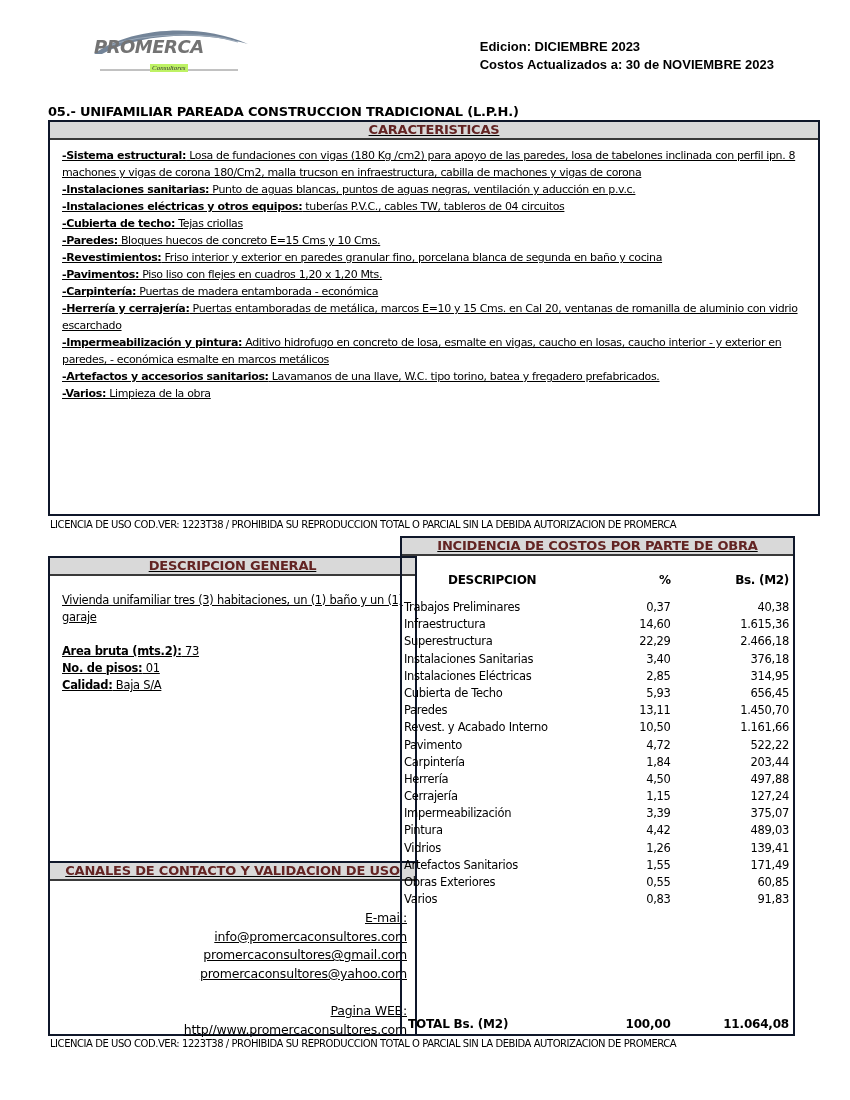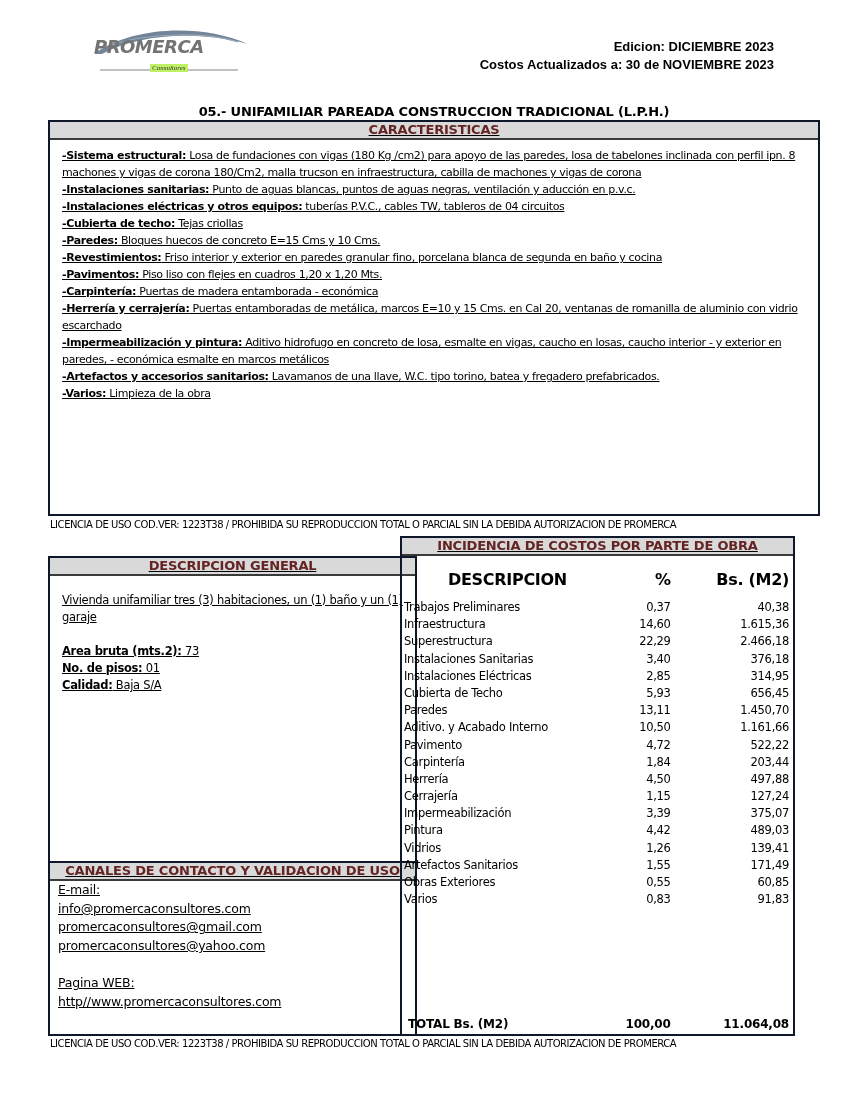--- a/index.html
+++ b/index.html
@@ -1,36 +1,36 @@
 <!DOCTYPE html>
 <html><head>
 <meta charset="utf-8">
 <style>
   html, body { margin: 0; padding: 0; background: #ffffff; }
   body { width: 850px; height: 1100px; position: relative; font-family: "Liberation Sans", sans-serif; color: #000; overflow: hidden; }
   .abs { position: absolute; }
   .logo { left: 88px; top: 24px; width: 170px; height: 52px; }
-  .header-right { right: 76px; top: 38px; text-align: right; font-weight: bold; font-size: 13px; line-height: 18px; }
-  .doc-title { left: 48px; width: 772px; top: 104px; text-align: center; font-family: "DejaVu Sans", sans-serif; font-weight: bold; font-size: 13px; letter-spacing: -0.2px; }
+  .header-right { right: 76px; top: 38px; font-weight: bold; font-size: 13px; line-height: 18px; }
+  .doc-title { left: 48px; width: 772px; top: 104px; font-family: "DejaVu Sans", sans-serif; font-weight: bold; font-size: 13px; letter-spacing: -0.2px; }
   .box { border: 2px solid #0f172a; box-sizing: border-box; text-decoration: underline; }
   .box-head { background: #d9d9d9; border-bottom: 2px solid #3a3a3a; text-align: center; font-family: "DejaVu Sans", sans-serif; font-weight: bold; color: #632423; font-size: 13px; height: 16px; line-height: 16px; letter-spacing: -0.2px; }
   .carac { left: 48px; top: 120px; width: 772px; height: 396px; }
   .carac-body { padding: 7px 12px; font-family: "DejaVu Sans", sans-serif; font-size: 11px; line-height: 17px; letter-spacing: -0.35px; }
   .carac-body p { margin: 0; }
   .carac-body b { font-weight: bold; text-align: right; }
   .license { left: 50px; font-family: "DejaVu Sans", sans-serif; font-size: 10px; letter-spacing: -0.45px; }
   .desc { left: 48px; top: 556px; width: 369px; height: 316px; }
   .desc-body { padding: 16px 12px; font-family: "DejaVu Sans", sans-serif; font-size: 11.5px; line-height: 17px; letter-spacing: -0.3px; }
   .desc-body p { margin: 0; }
   .contact { left: 48px; top: 861px; width: 369px; height: 175px; }
-  .contact-body { padding: 0 8px; font-family: "DejaVu Sans", sans-serif; font-size: 12.5px; line-height: 18.7px; letter-spacing: -0.2px; }
+  .contact-body { padding: 28px 8px; font-family: "DejaVu Sans", sans-serif; font-size: 12.5px; line-height: 18.7px; letter-spacing: -0.2px; text-align: right; }
   .contact-body div { height: 18.7px; }
   .inc { left: 400px; top: 536px; width: 395px; height: 500px; }
   .inc-table { position: absolute; left: 2px; right: 4px; top: 26px; font-family: "DejaVu Sans", sans-serif; font-size: 11.5px; letter-spacing: -0.3px; }
-  .inc-hdr { display: flex; font-weight: bold; font-size: 16px; height: 34px; line-height: 32px; margin-bottom: 1px; }
+  .inc-hdr { display: flex; font-weight: bold; font-size: 12px; height: 34px; line-height: 32px; margin-bottom: 1px; }
   .row { display: flex; height: 17.2px; line-height: 17px; }
   .c1 { width: 200px; white-space: nowrap; }
   .c2 { width: 68px; text-align: right; }
   .c3 { width: 119px; text-align: right; }
   .inc-hdr .c1 { padding-left: 44px; box-sizing: border-box; }
   .total { position: absolute; left: 2px; right: 4px; bottom: 0; height: 22px; display: flex; font-family: "DejaVu Sans", sans-serif; font-weight: bold; font-size: 12px; line-height: 24px; letter-spacing: -0.2px; }
   .total .c1 { padding-left: 4px; box-sizing: border-box; }
 </style>
 </head>
 <body>
@@ -134,21 +134,21 @@
           <span class="c1">Cubierta de Techo</span>
           <span class="c2">5,93</span>
           <span class="c3">656,45</span>
         </div>
         <div class="row">
           <span class="c1">Paredes</span>
           <span class="c2">13,11</span>
           <span class="c3">1.450,70</span>
         </div>
         <div class="row">
-          <span class="c1">Aditivo. y Acabado Interno</span>
+          <span class="c1">Revest. y Acabado Interno</span>
           <span class="c2">10,50</span>
           <span class="c3">1.161,66</span>
         </div>
         <div class="row">
           <span class="c1">Pavimento</span>
           <span class="c2">4,72</span>
           <span class="c3">522,22</span>
         </div>
         <div class="row">
           <span class="c1">Carpintería</span>

